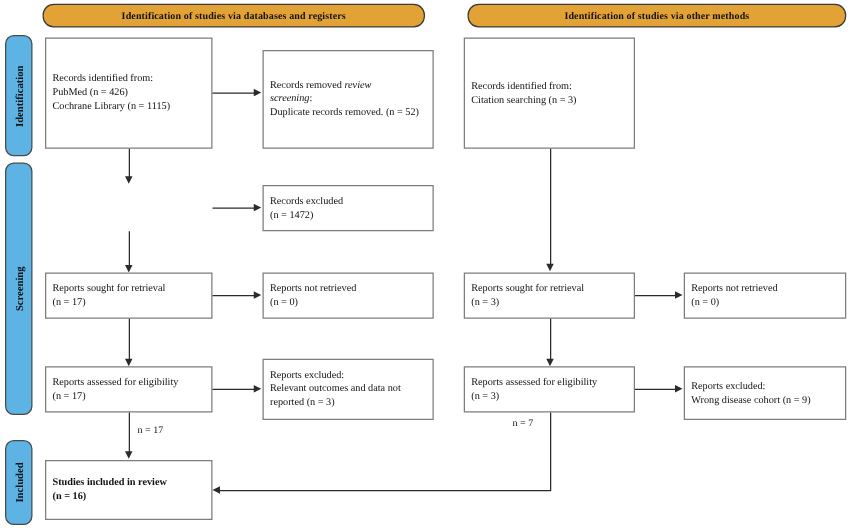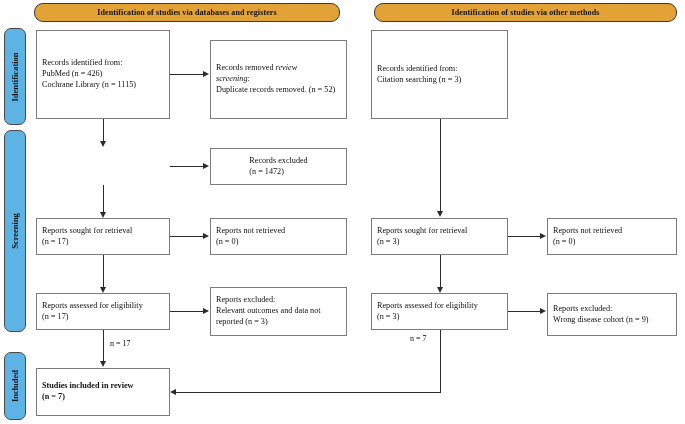--- a/index.html
+++ b/index.html
@@ -79,21 +79,21 @@
   <div class="box" style="left:210px;top:40px;width:137px;height:79px;">
     <div class="txt"><span>Records removed </span><i>review</i><br><i>screening</i><span>:</span><br><span>Duplicate records removed.  (n = 52)</span></div>
   </div>
 
   <div class="ln lnh" style="left:170px;top:74px;width:34px;"></div>
   <div class="arr arr-r" style="left:203px;top:70.5px;"></div>
 
   <div class="ln lnv" style="left:103px;top:119px;height:23px;"></div>
   <div class="arr arr-d" style="left:99.5px;top:141px;"></div>
 
-  <div class="box" style="left:210px;top:148px;width:137px;height:37px;justify-content:center;">
+  <div class="box" style="left:210px;top:148px;width:137px;height:37px;">
     <div class="txt"><span>Records excluded</span><br><span>(n = 1472)</span></div>
   </div>
   <div class="ln lnh" style="left:170px;top:166px;width:34px;"></div>
   <div class="arr arr-r" style="left:203px;top:162.5px;"></div>
 
   <div class="ln lnv" style="left:103px;top:185px;height:28px;"></div>
   <div class="arr arr-d" style="left:99.5px;top:212px;"></div>
 
   <div class="box" style="left:36px;top:218px;width:134px;height:37px;">
     <div class="txt"><span>Reports sought for retrieval</span><br><span>(n = 17)</span></div>
@@ -114,21 +114,21 @@
     <div class="txt"><span>Reports excluded:</span><br><span>Relevant outcomes and data not</span><br><span>reported (n = 3)</span></div>
   </div>
   <div class="ln lnh" style="left:170px;top:311px;width:34px;"></div>
   <div class="arr arr-r" style="left:203px;top:307.5px;"></div>
 
   <div class="ln lnv" style="left:103px;top:330px;height:32px;"></div>
   <div class="arr arr-d" style="left:99.5px;top:361px;"></div>
   <div class="edgelbl" style="left:110px;top:339px;">n = 17</div>
 
   <div class="box" style="left:36px;top:368px;width:134px;height:48px;font-weight:bold;">
-    <div class="txt"><span>Studies included in review</span><br><span>(n = 7)</span></div>
+    <div class="txt"><span>Studies included in review</span><br><span>(n = 16)</span></div>
   </div>
 
   <div class="box" style="left:371px;top:30px;width:137px;height:89px;">
     <div class="txt"><span>Records identified from:</span><br><span>Citation searching (n = 3)</span></div>
   </div>
 
   <div class="ln lnv" style="left:440px;top:119px;height:93px;"></div>
   <div class="arr arr-d" style="left:436.5px;top:211px;"></div>
 
   <div class="box" style="left:371px;top:218px;width:137px;height:37px;">

